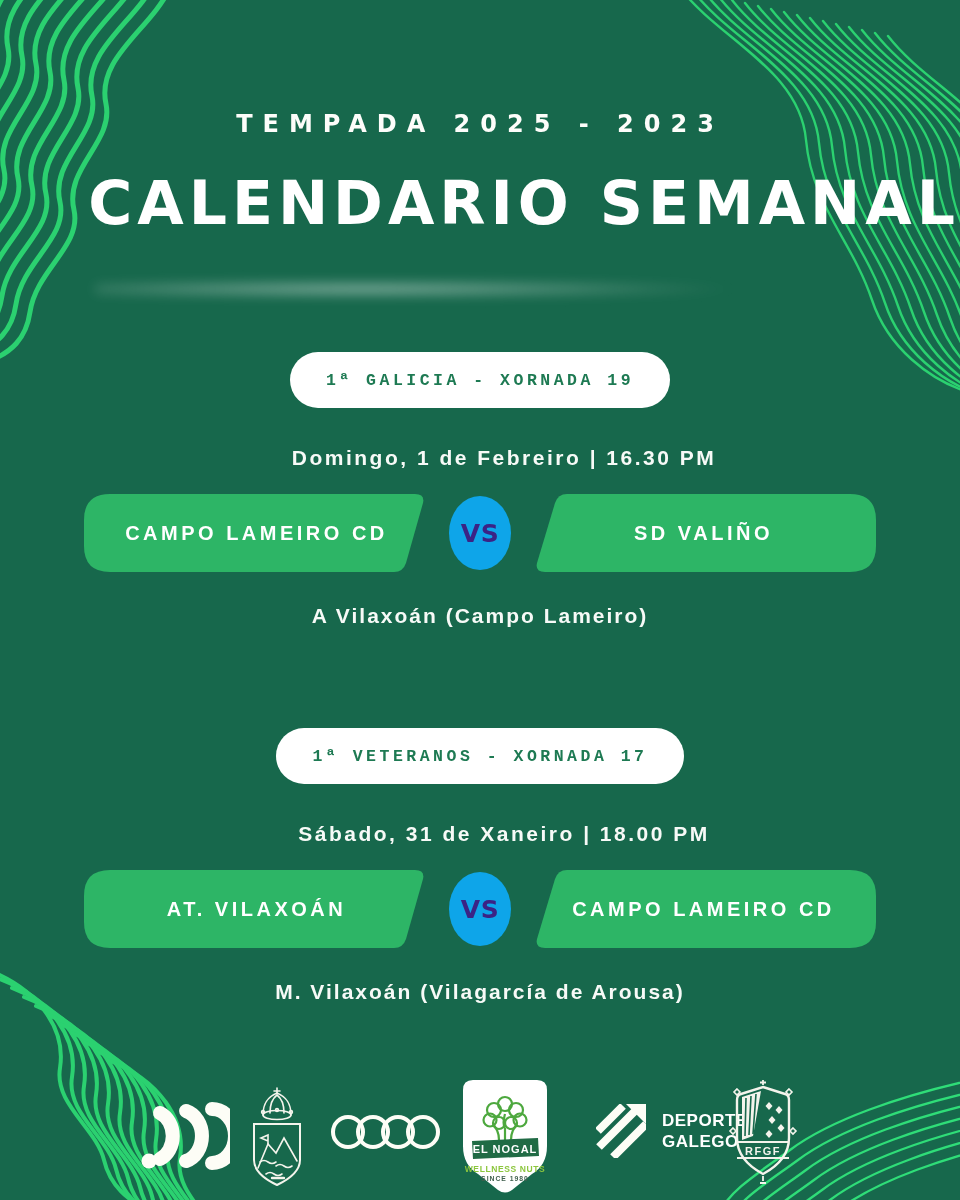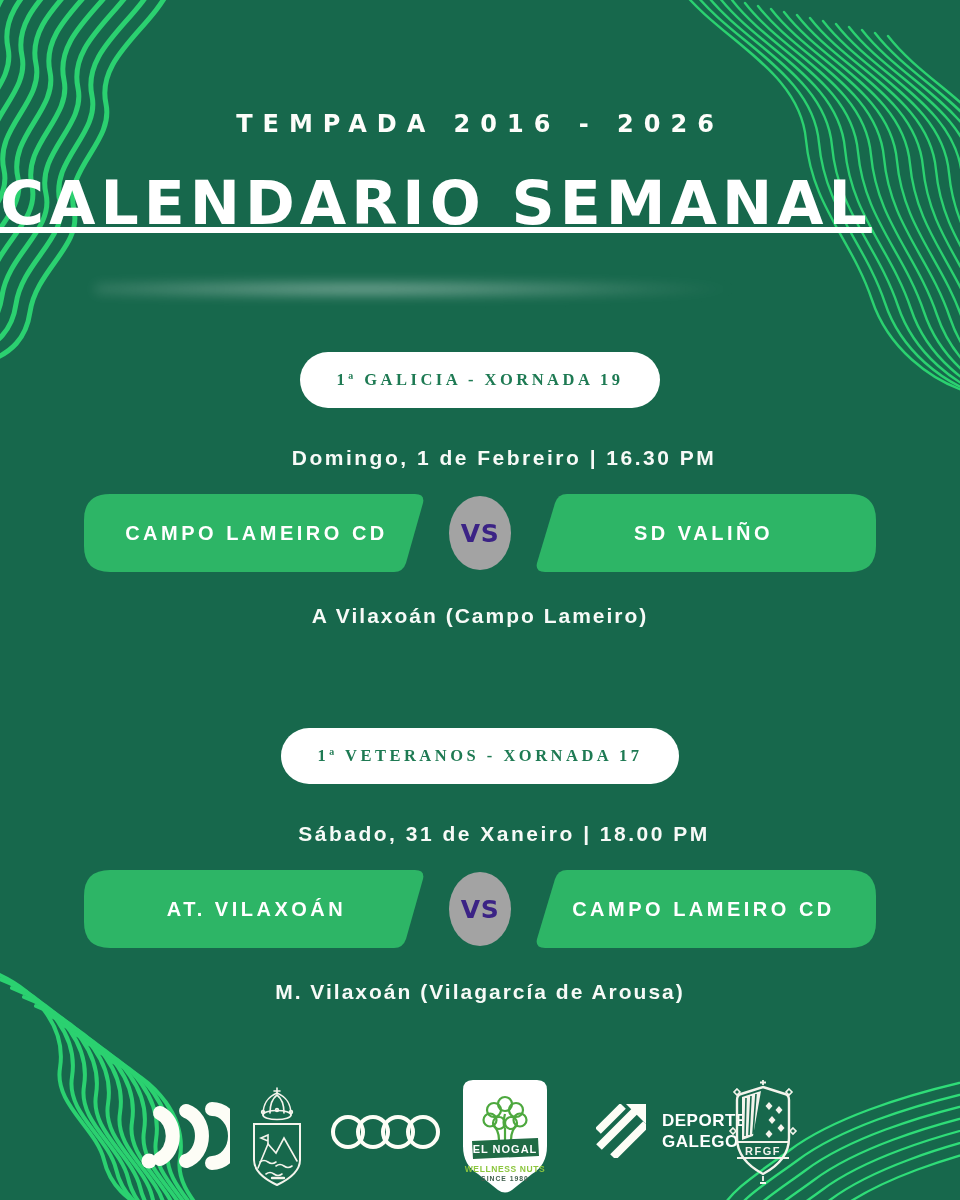--- a/index.html
+++ b/index.html
@@ -12,54 +12,54 @@
   
   #contours{position:absolute;inset:0;width:960px;height:1200px;}
 
   
   .season{
     position:absolute;top:110px;left:0;width:100%;text-align:center;
     color:#fdfdfa;font-family:"DejaVu Sans",sans-serif;
     font-size:24px;font-weight:bold;letter-spacing:10px;
   }
   .title{
-    position:absolute;top:168px;left:0;width:100%;text-align:left;
+    position:absolute;top:168px;left:0;width:100%;text-align:right;
     color:#ffffff;font-family:"DejaVu Sans",sans-serif;
-    font-size:60px;font-weight:bold;letter-spacing:5px;white-space:nowrap;text-decoration:underline;
+    font-size:60px;font-weight:bold;letter-spacing:5px;white-space:nowrap;
   }
   .title-glow{
     position:absolute;top:281px;left:95px;width:640px;height:16px;
     background:radial-gradient(ellipse at 42% 50%,rgba(255,255,255,.55),rgba(255,255,255,0) 72%);
     filter:blur(6px);pointer-events:none;
   }
 
   
   .match-section{position:absolute;left:0;width:100%;height:330px;}
   .badge-row{position:absolute;top:0;left:0;width:100%;display:flex;justify-content:center;}
   .league-badge{
     background:#ffffff;border-radius:28px;height:56px;display:flex;align-items:center;
     padding:0 36px;color:#1e7a53;font-size:16.5px;font-weight:bold;letter-spacing:3.5px;
-    font-family:Liberation Serif, serif;white-space:nowrap;
+    font-family:Liberation Mono, monospace;white-space:nowrap;
   }
   .datetime{
     position:absolute;top:94px;left:0;width:100%;text-align:center;
     color:#f7faf7;font-size:21px;font-weight:bold;letter-spacing:2.5px;white-space:nowrap;margin-left:24px;
   }
   .pills-row{
     position:absolute;top:142px;left:0;width:100%;
     display:flex;justify-content:center;align-items:center;gap:20px;
   }
   .team-pill{position:relative;width:345px;height:78px;flex:0 0 auto;}
   .team-pill svg{position:absolute;inset:0;}
   .team-pill .team-label{
     position:absolute;inset:0;display:flex;align-items:center;justify-content:center;
     color:#ffffff;font-size:20px;font-weight:bold;letter-spacing:3.5px;white-space:nowrap;
   }
   .vs-badge{
-    width:62px;height:74px;border-radius:50%;background:#a3a3a3;flex:0 0 auto;
+    width:62px;height:74px;border-radius:50%;background:#0ea5e9;flex:0 0 auto;
     display:flex;align-items:center;justify-content:center;
     color:#3b2385;font-size:25px;font-weight:bold;letter-spacing:0.5px;
     font-family:"DejaVu Sans",sans-serif;
   }
   .venue{
     position:absolute;top:252px;left:0;width:100%;text-align:center;
     color:#f7faf7;font-size:21px;font-weight:bold;letter-spacing:2px;white-space:nowrap;
   }
 
   
@@ -129,21 +129,21 @@
       <use href="#c-br"></use>
         <use href="#c-br" transform="translate(8,10)"></use>
         <use href="#c-br" transform="translate(16,20)"></use>
       <use href="#c-br" transform="translate(24,30)"></use>
         <use href="#c-br" transform="translate(32,40)"></use>
       <use href="#c-br" transform="translate(40,50)"></use>
         <use href="#c-br" transform="translate(48,60)"></use>
     </g>
   </svg>
 
-  <div class="season">TEMPADA 2016 - 2026</div>
+  <div class="season">TEMPADA 2025 - 2023</div>
   <div class="title">CALENDARIO SEMANAL</div>
   <div class="title-glow"></div>
 
   <div class="match-section" style="top:352px;">
     <div class="badge-row">
       <div class="league-badge">1ª GALICIA - XORNADA 19</div>
     </div>
     <div class="datetime">Domingo, 1 de Febreiro | 16.30 PM</div>
     <div class="pills-row">
       <div class="team-pill">

